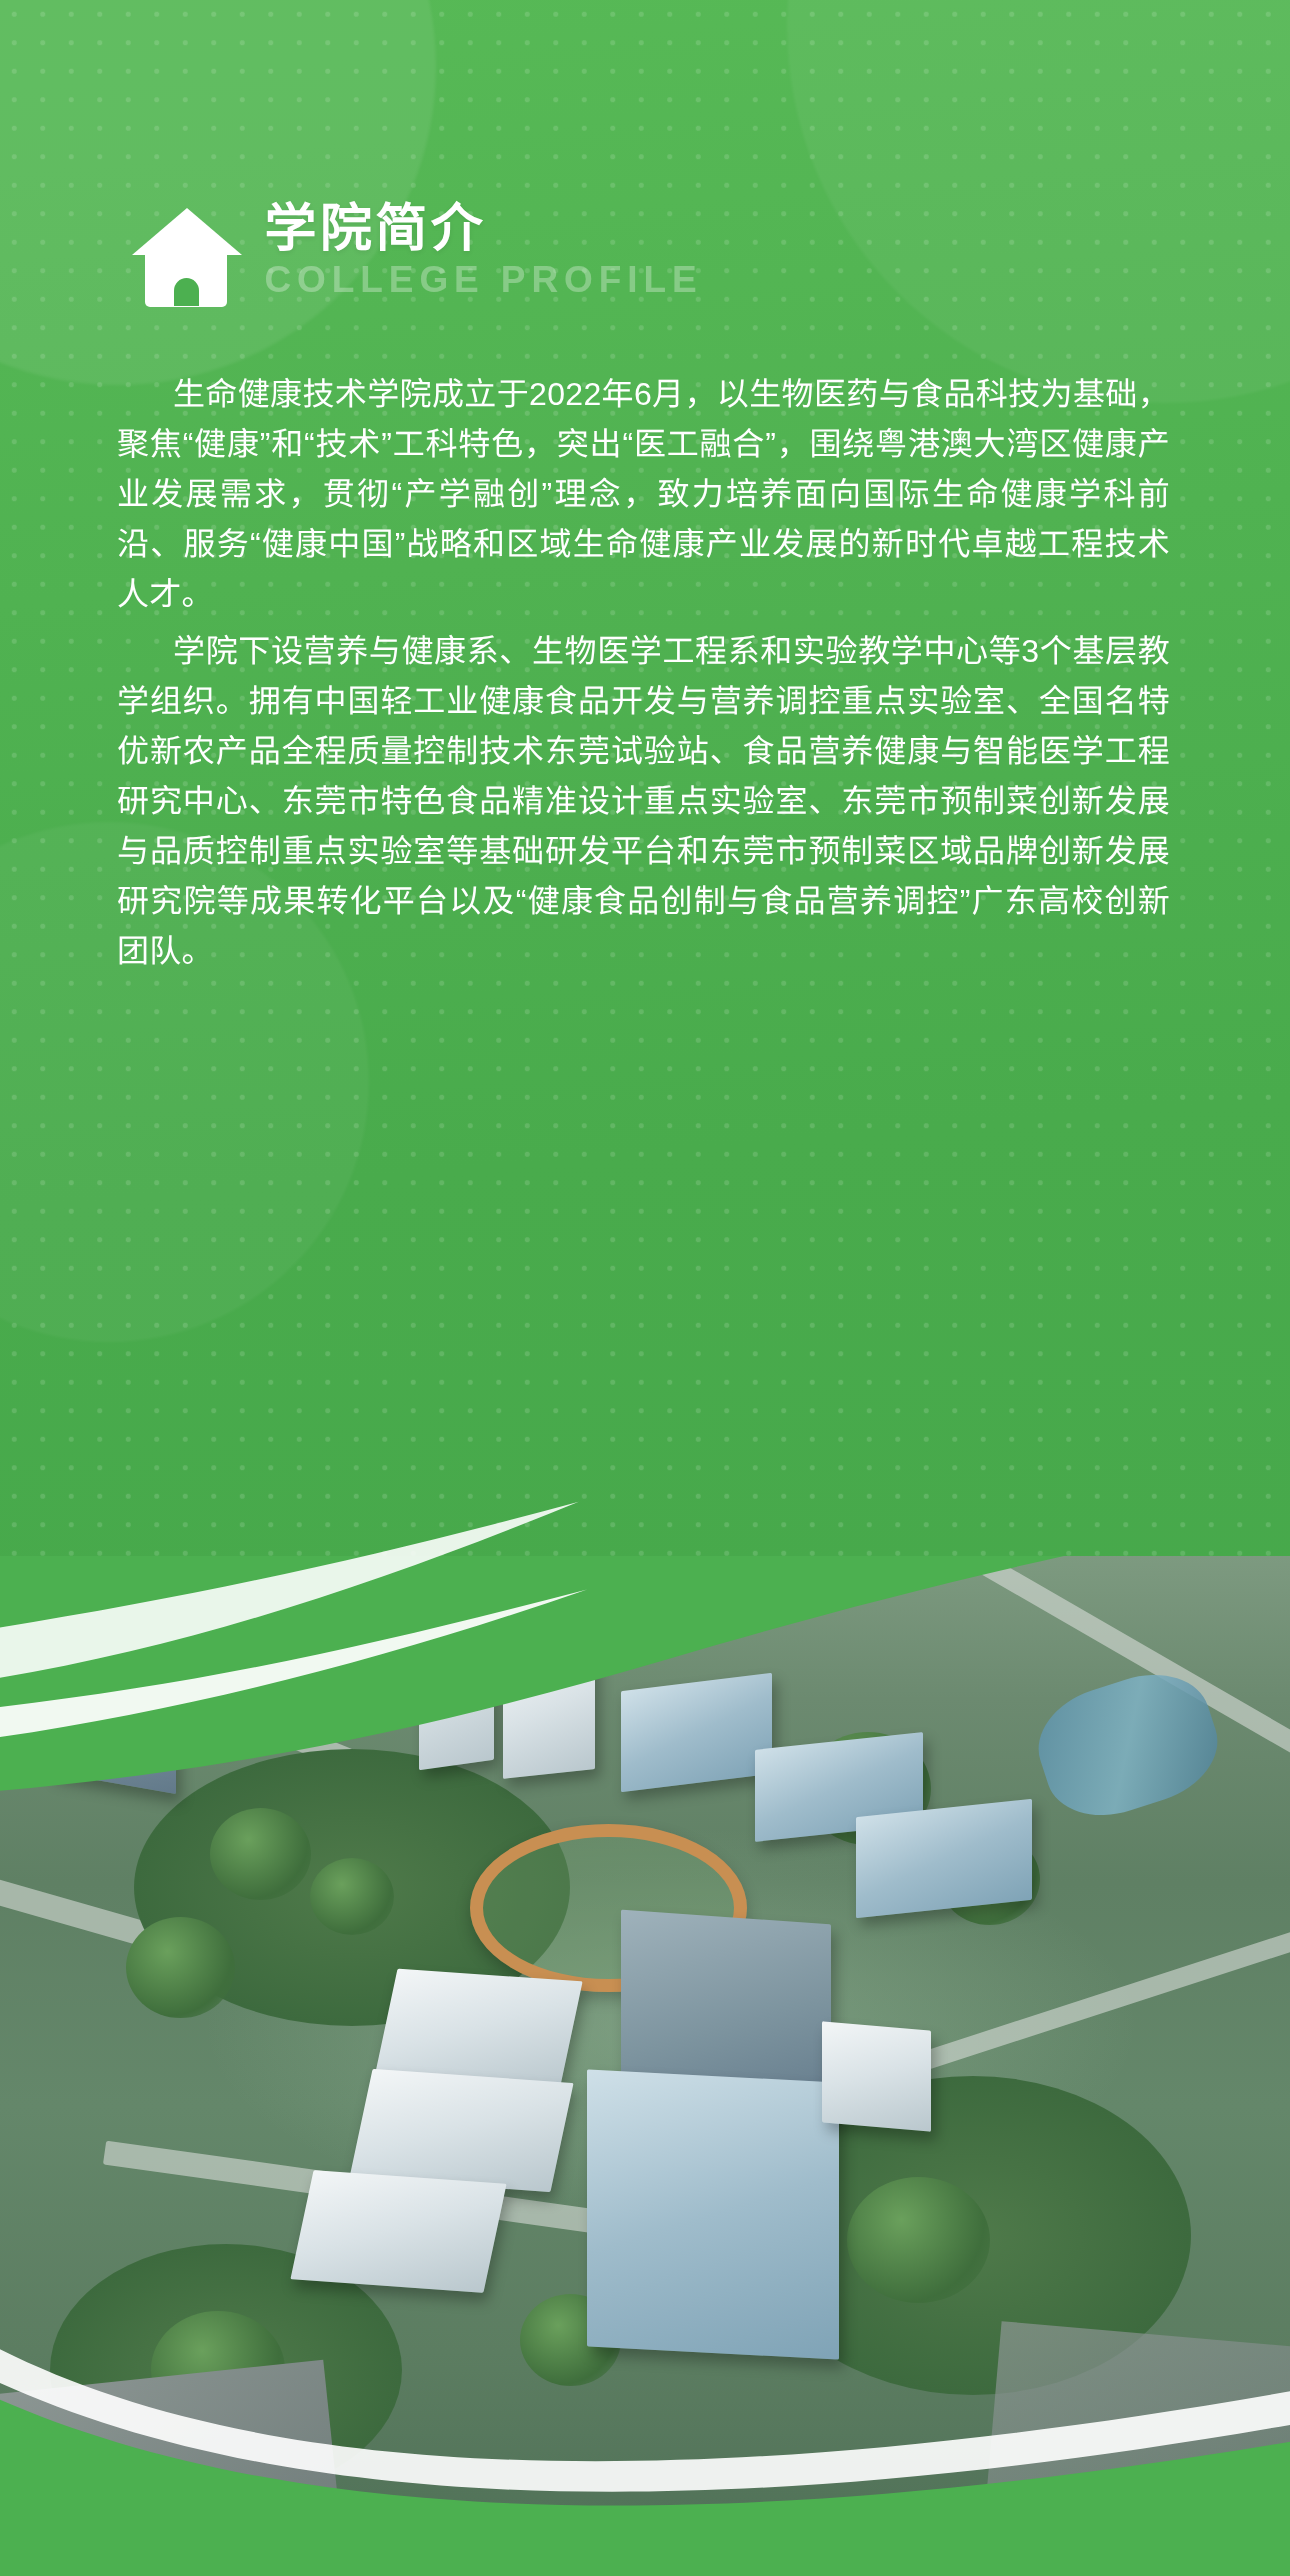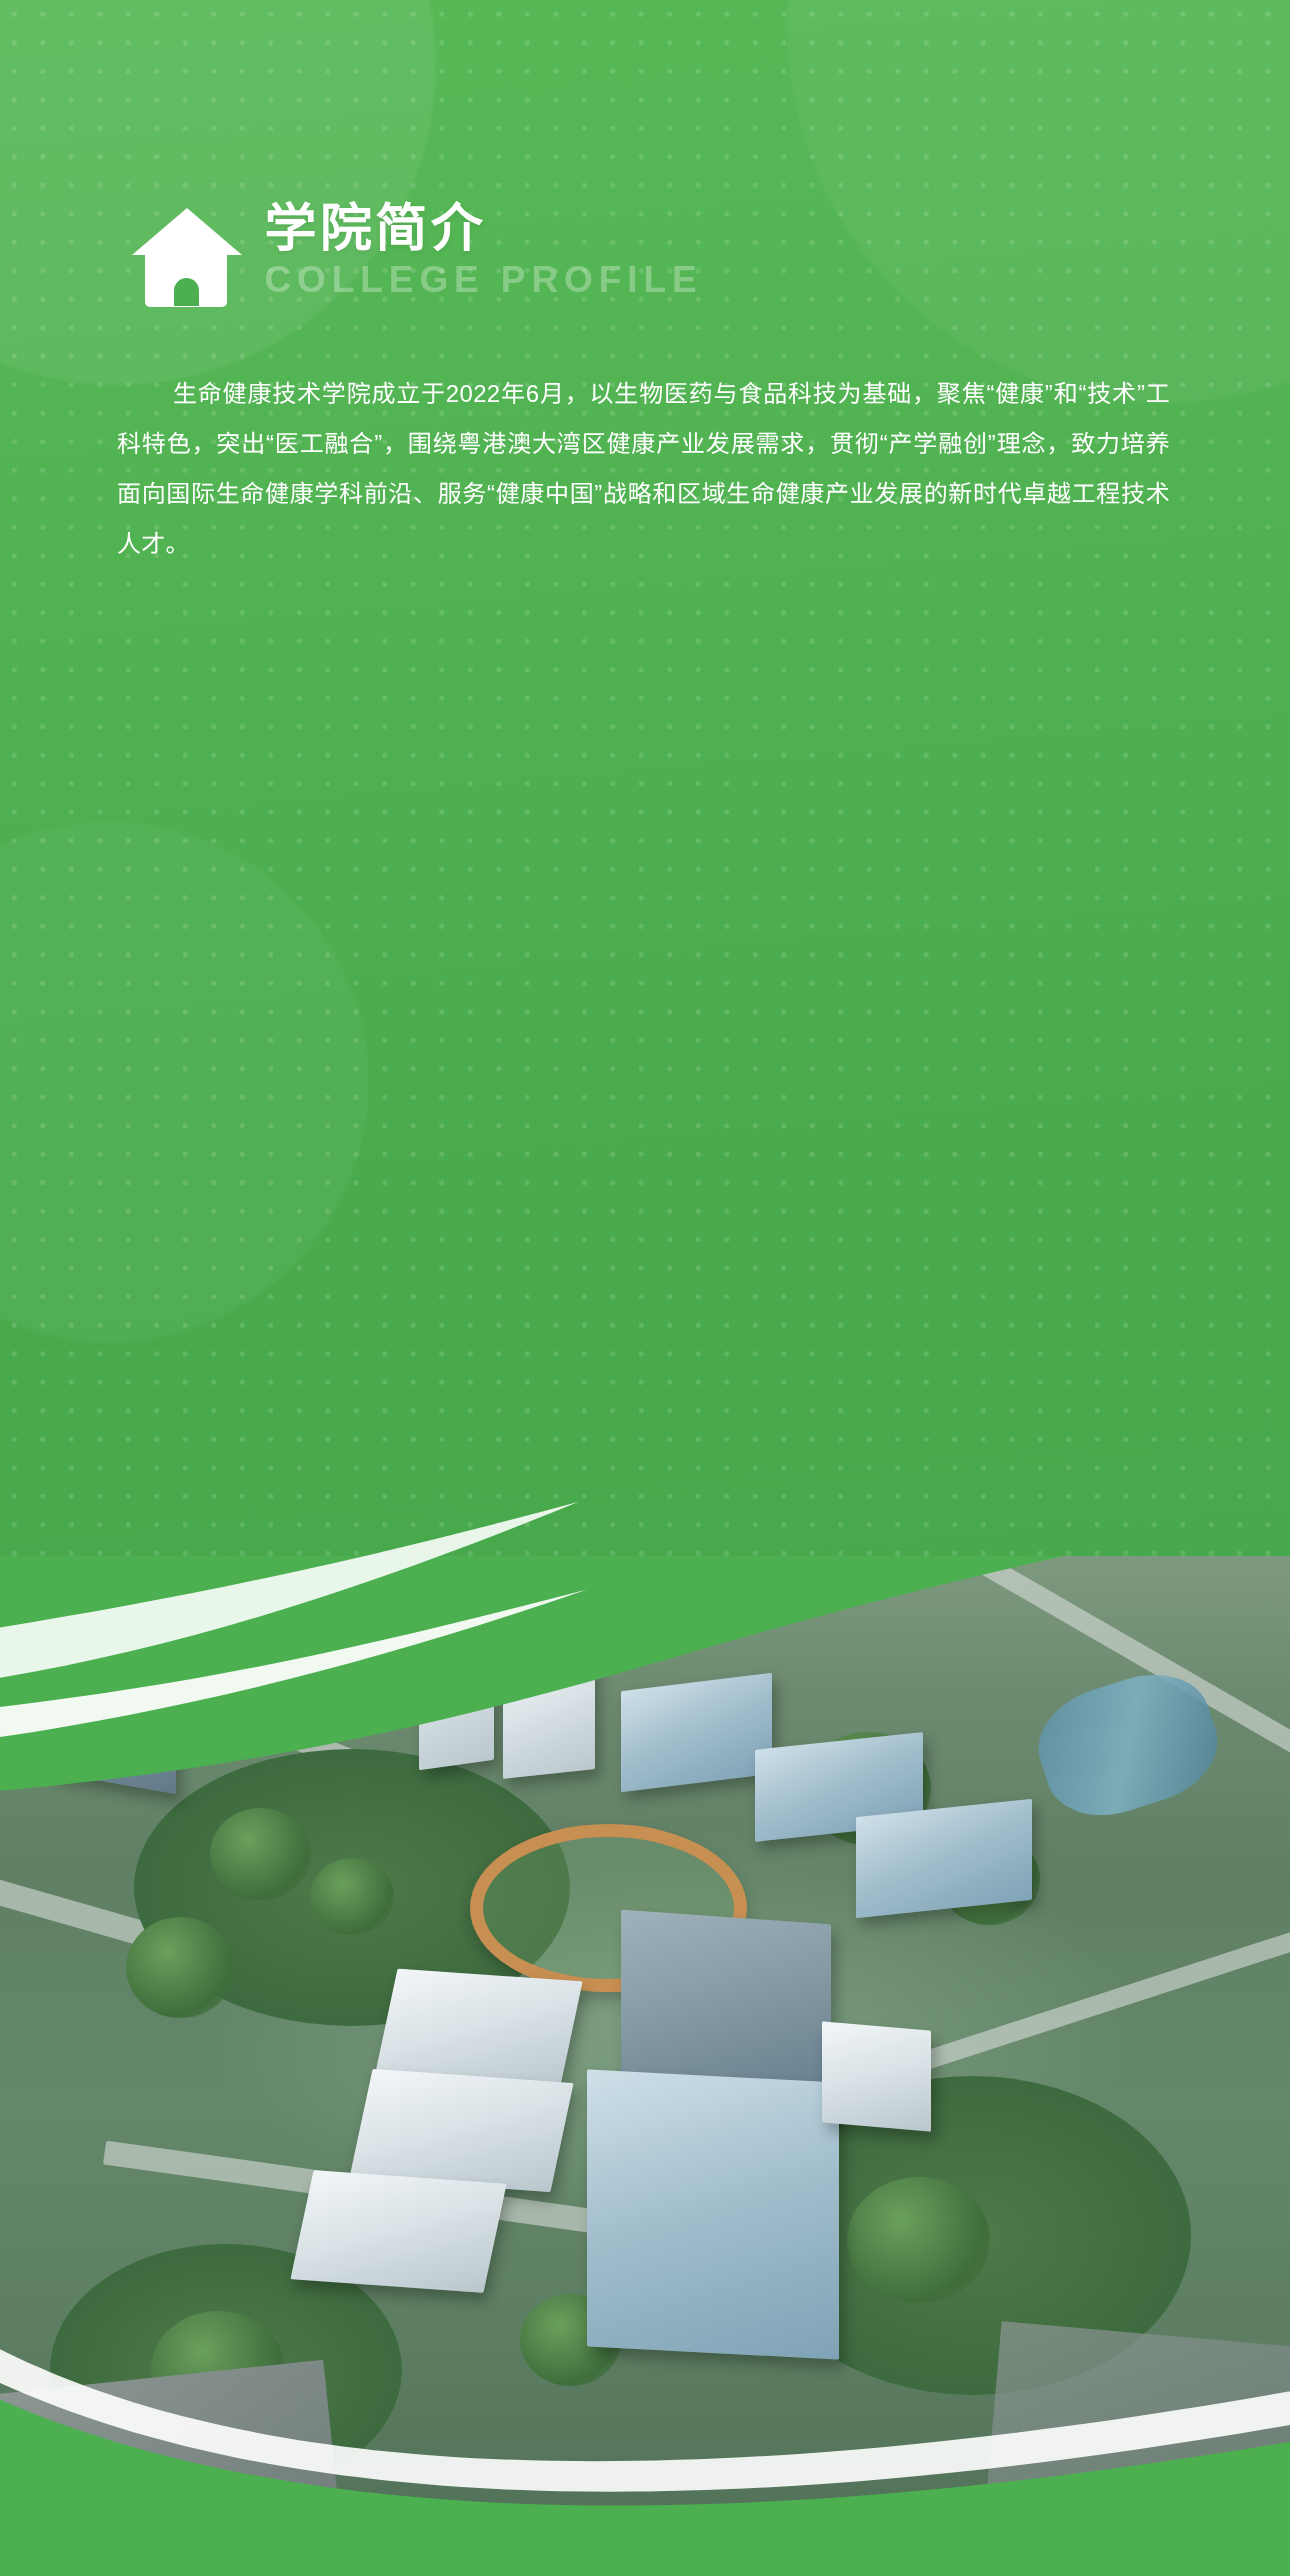--- a/index.html
+++ b/index.html
@@ -111,21 +111,21 @@
     line-height: 1;
   }
 
   
   .content {
     position: absolute;
     left: 117px;
     top: 369px;
     width: 1053px;
     color: #ffffff;
-    font-size: 24px;
+    font-size: 32px;
     line-height: 50px;
     letter-spacing: 0.3px;
     text-align: justify;
   }
   .content p {
     text-indent: 56px;
     margin-bottom: 6.7px;
   }
 
   
@@ -239,20 +239,21 @@
       <div class="door"></div>
     </div>
     <div class="titles">
       <div class="title-cn">学院简介</div>
       <div class="title-en">COLLEGE PROFILE</div>
     </div>
   </div>
 
   <div class="content">
     <p>生命健康技术学院成立于2022年6月，以生物医药与食品科技为基础，聚焦“健康”和“技术”工科特色，突出“医工融合”，围绕粤港澳大湾区健康产业发展需求，贯彻“产学融创”理念，致力培养面向国际生命健康学科前沿、服务“健康中国”战略和区域生命健康产业发展的新时代卓越工程技术人才。</p>
+    <p>学院下设营养与健康系、生物医学工程系和实验教学中心等3个基层教学组织。拥有中国轻工业健康食品开发与营养调控重点实验室、全国名特优新农产品全程质量控制技术东莞试验站、食品营养健康与智能医学工程研究中心、东莞市特色食品精准设计重点实验室、东莞市预制菜创新发展与品质控制重点实验室等基础研发平台和东莞市预制菜区域品牌创新发展研究院等成果转化平台以及“健康食品创制与食品营养调控”广东高校创新团队。</p>
   </div>
 
   <div class="photo-wrap">
     <div class="photo">
 
       <div class="ph ph-road" style="left:-34px; top:126px; width:436px; height:22px; transform:rotate(22deg);"></div>
       <div class="ph ph-road" style="left:-50px; top:394px; width:587px; height:25px; transform:rotate(16deg);"></div>
       <div class="ph ph-road" style="left:101px; top:637px; width:755px; height:23.5px; transform:rotate(8deg);"></div>
       <div class="ph ph-road" style="left:755px; top:50px; width:637px; height:20px; transform:rotate(30deg);"></div>
       <div class="ph ph-road" style="left:856px; top:436px; width:503px; height:18.5px; transform:rotate(-18deg);"></div>

